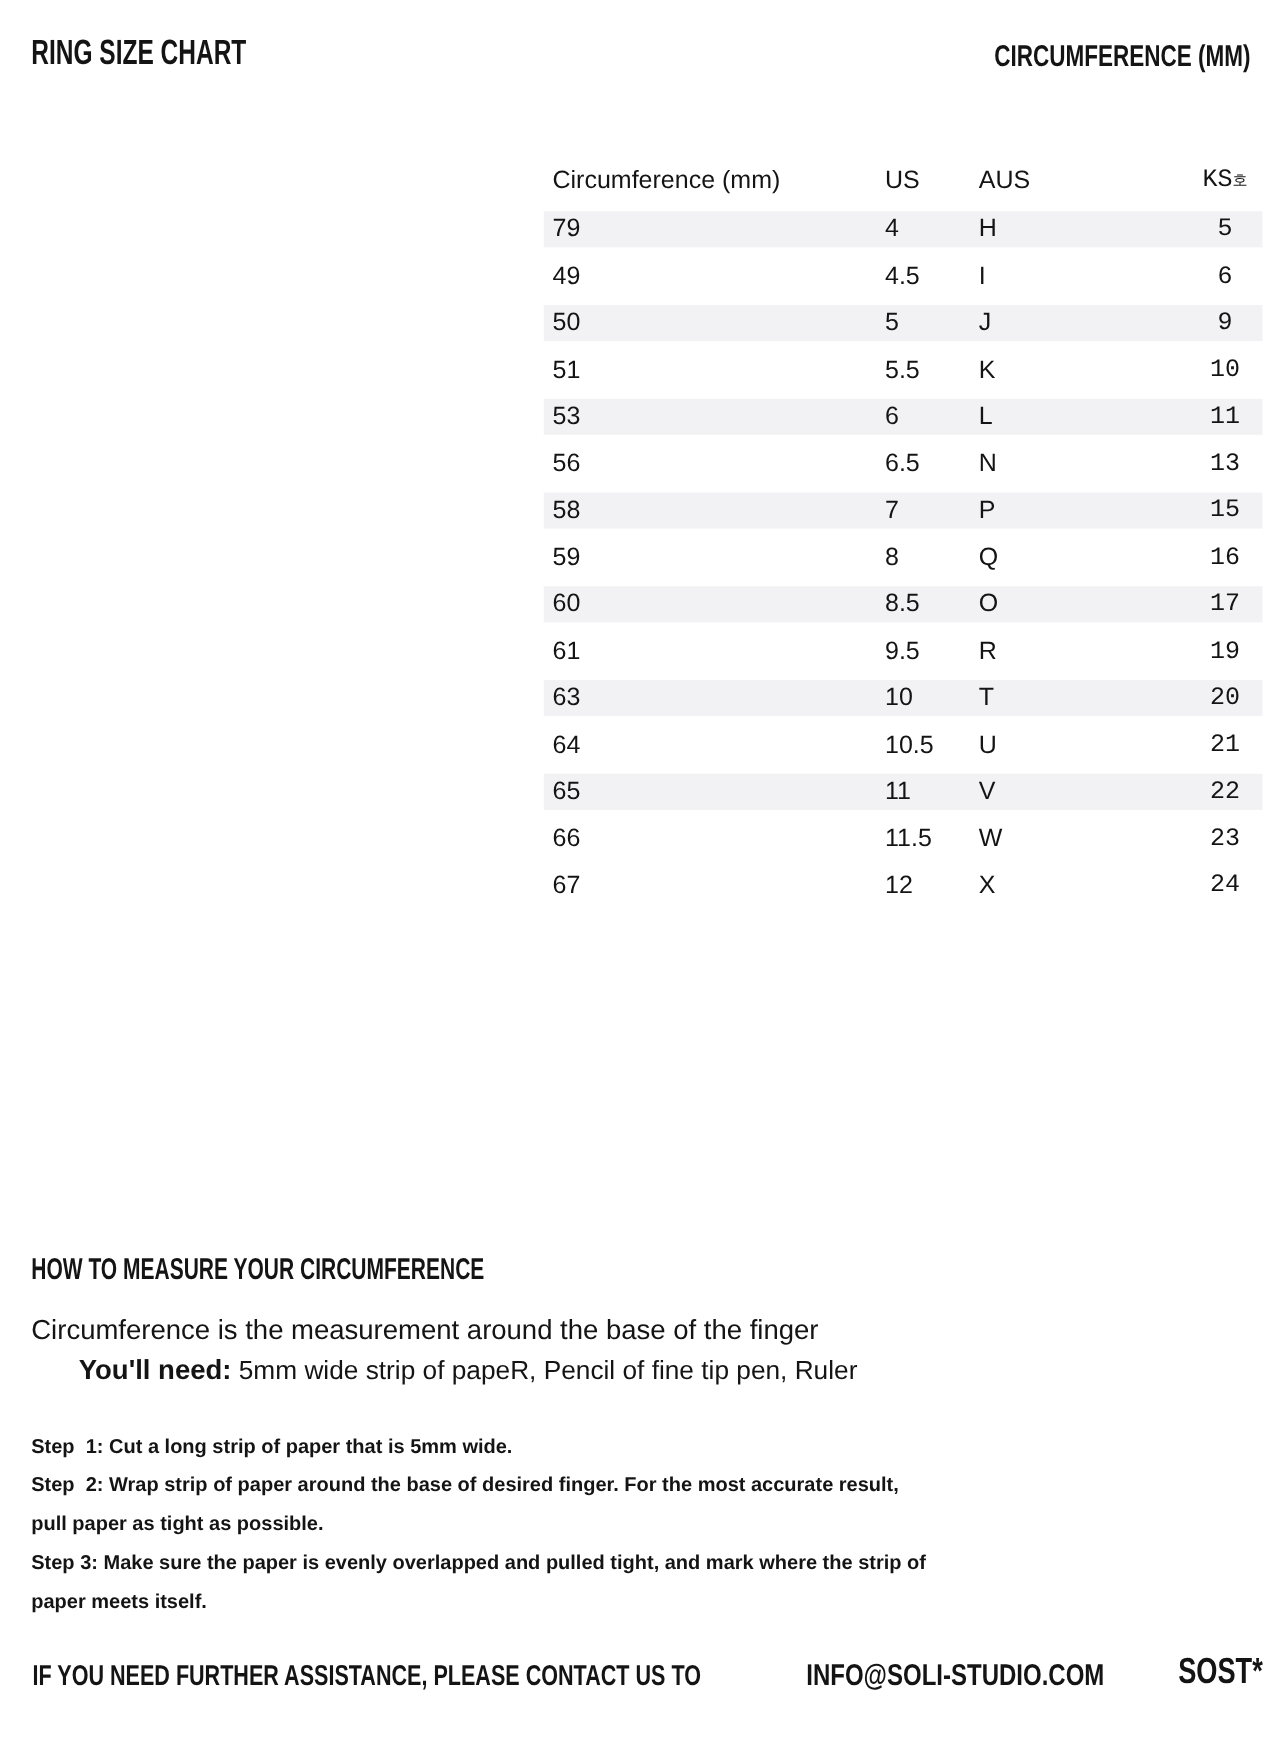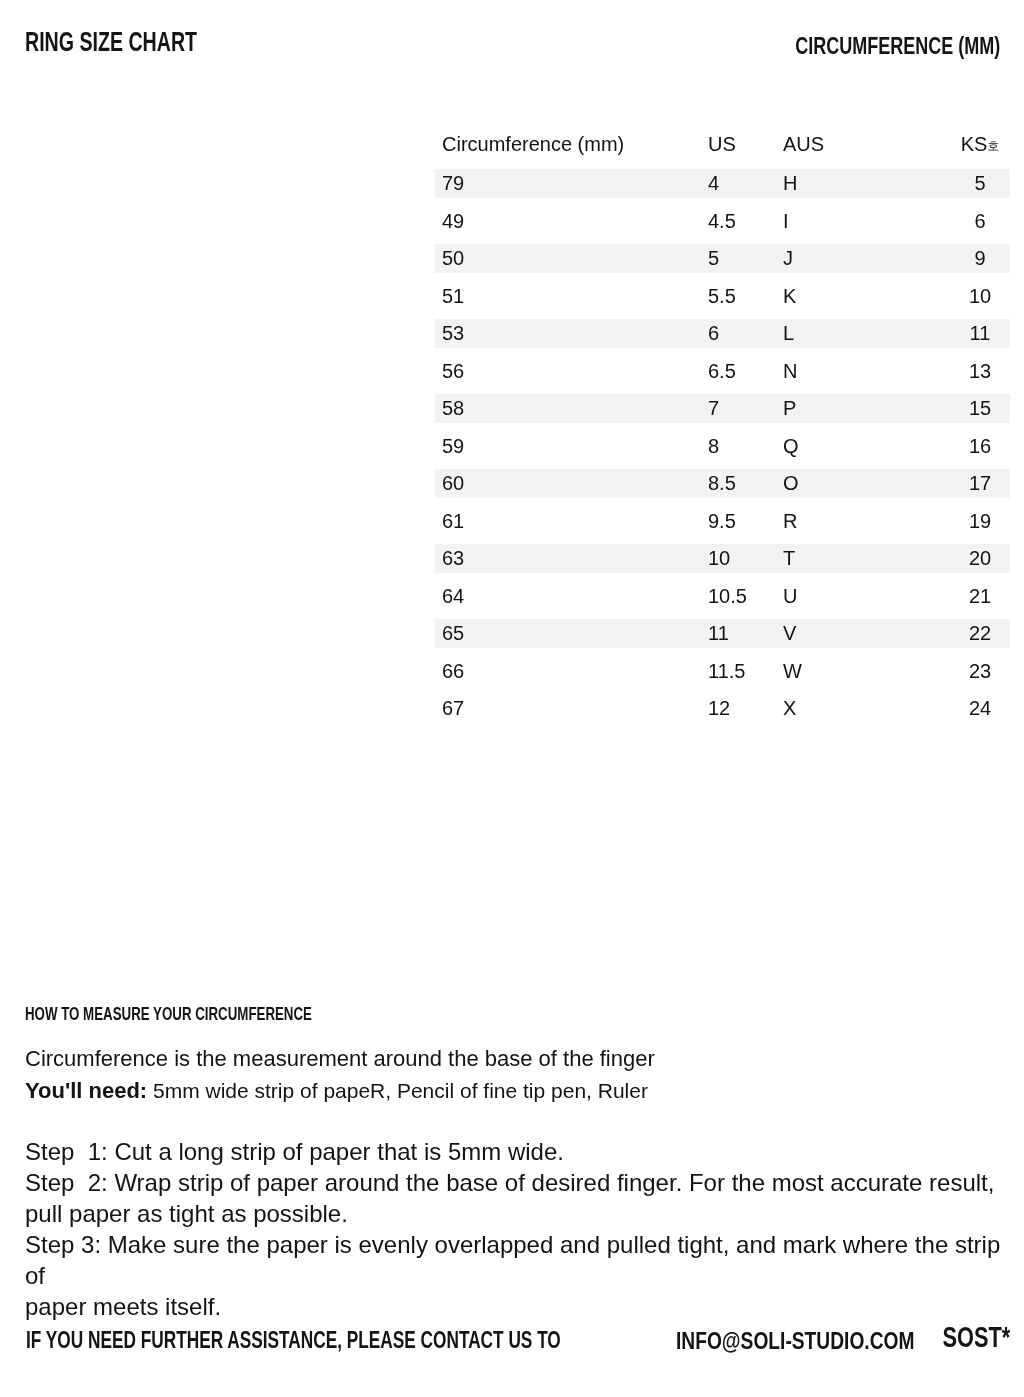--- a/index.html
+++ b/index.html
@@ -32,40 +32,40 @@
   .title-right{position:absolute;right:24px;top:34px;font-size:24px;line-height:1;text-align:right;}
   .title-right .cond{transform:scaleX(.75);}
 
   
   .size-table{position:absolute;left:435px;top:123px;width:575px;font-size:20px;}
   .trow{display:flex;align-items:center;height:37.5px;}
   .thead{height:42px;}
   .c1{width:273px;padding-left:7px;}
   .c2{width:75px;}
   .c3{width:167px;}
-  .c4{width:60px;text-align:center;}
+  .c4{width:60px;text-align:center;font-family:Liberation Mono, monospace;}
   .trow.striped{
     background:linear-gradient(var(--stripe),var(--stripe)) center / 100% 76% no-repeat;
   }
   .ks-suffix{font-size:12px;vertical-align:1px;}
 
   
   .howto{position:absolute;left:25px;top:1004px;width:980px;}
-  .howto-heading{font-size:19px;line-height:1;}
+  .howto-heading{font-size:24px;line-height:1;}
   .howto-bold{font-size:22px;font-weight:normal;margin-top:20px;line-height:31px;}
-  .howto-need{font-size:21px;margin-top:1px;line-height:31px;}
+  .howto-need{font-size:21px;margin-top:1px;line-height:31px;margin-left:38px;}
   .howto-need b{font-size:22px;}
-  .steps{margin-top:30px;font-size:24px;line-height:31px;}
+  .steps{margin-top:30px;font-size:16px;line-height:31px;font-weight:bold;}
   .steps p{white-space:pre-wrap;}
 
   
   .footer{position:absolute;left:0;top:1320px;width:1024px;height:46px;}
   .footer-assist{position:absolute;left:26px;top:9px;font-size:23px;line-height:1;}
   .footer-assist .cond{transform:scaleX(.75);}
-  .footer-email{position:absolute;left:676px;top:9px;font-size:24px;line-height:1;}
+  .footer-email{position:absolute;left:645px;top:9px;font-size:24px;line-height:1;}
   .footer-email .cond{transform:scaleX(.80);}
   .footer-brand{position:absolute;right:14px;top:3px;font-size:29px;line-height:1;text-align:right;}
   .footer-brand .cond{transform:scaleX(.75);}
 </style>
 </head>
 <body>
 
 <header>
   <h1 class="title-left">
     <span class="cond">RING SIZE CHART</span>

